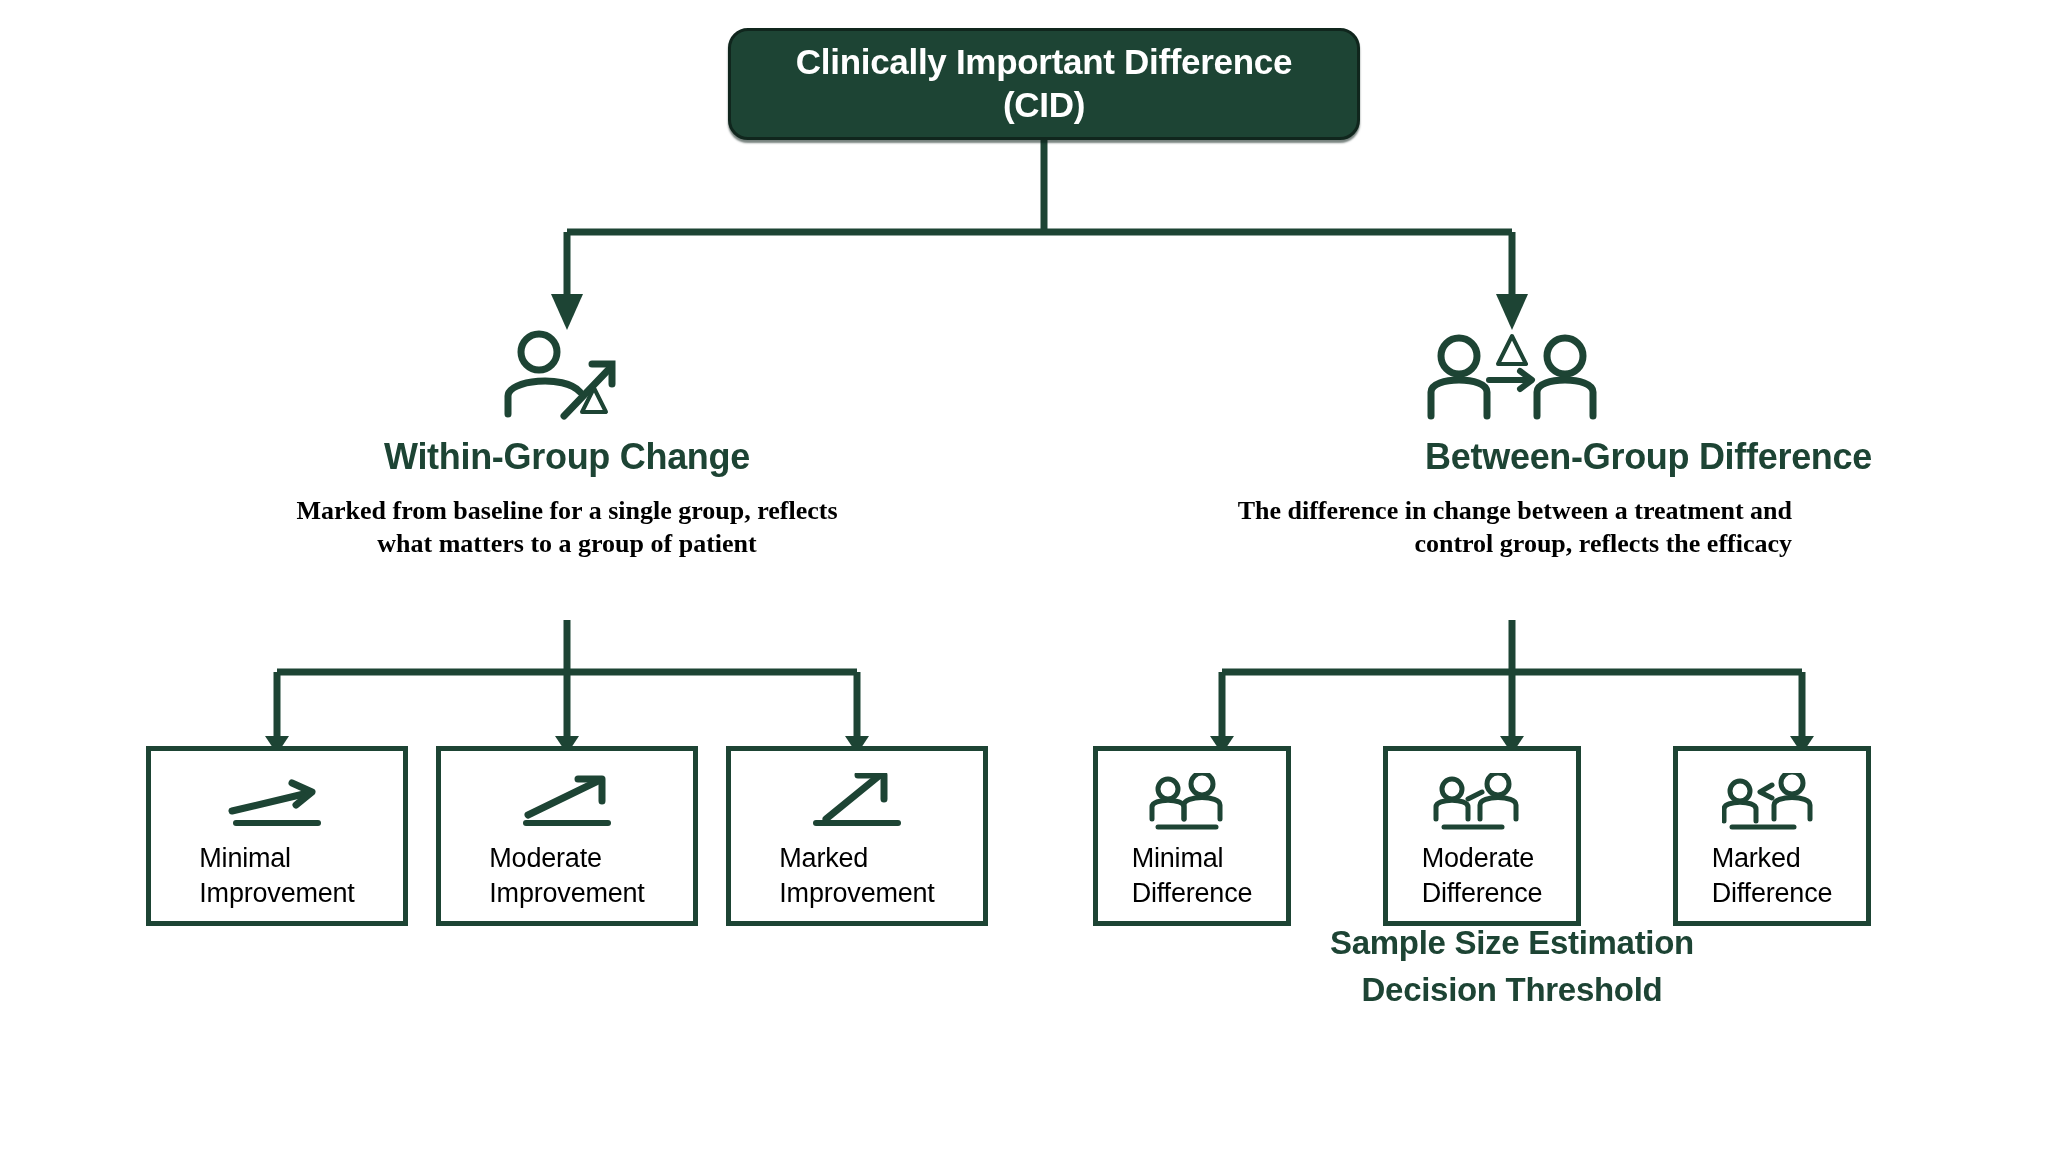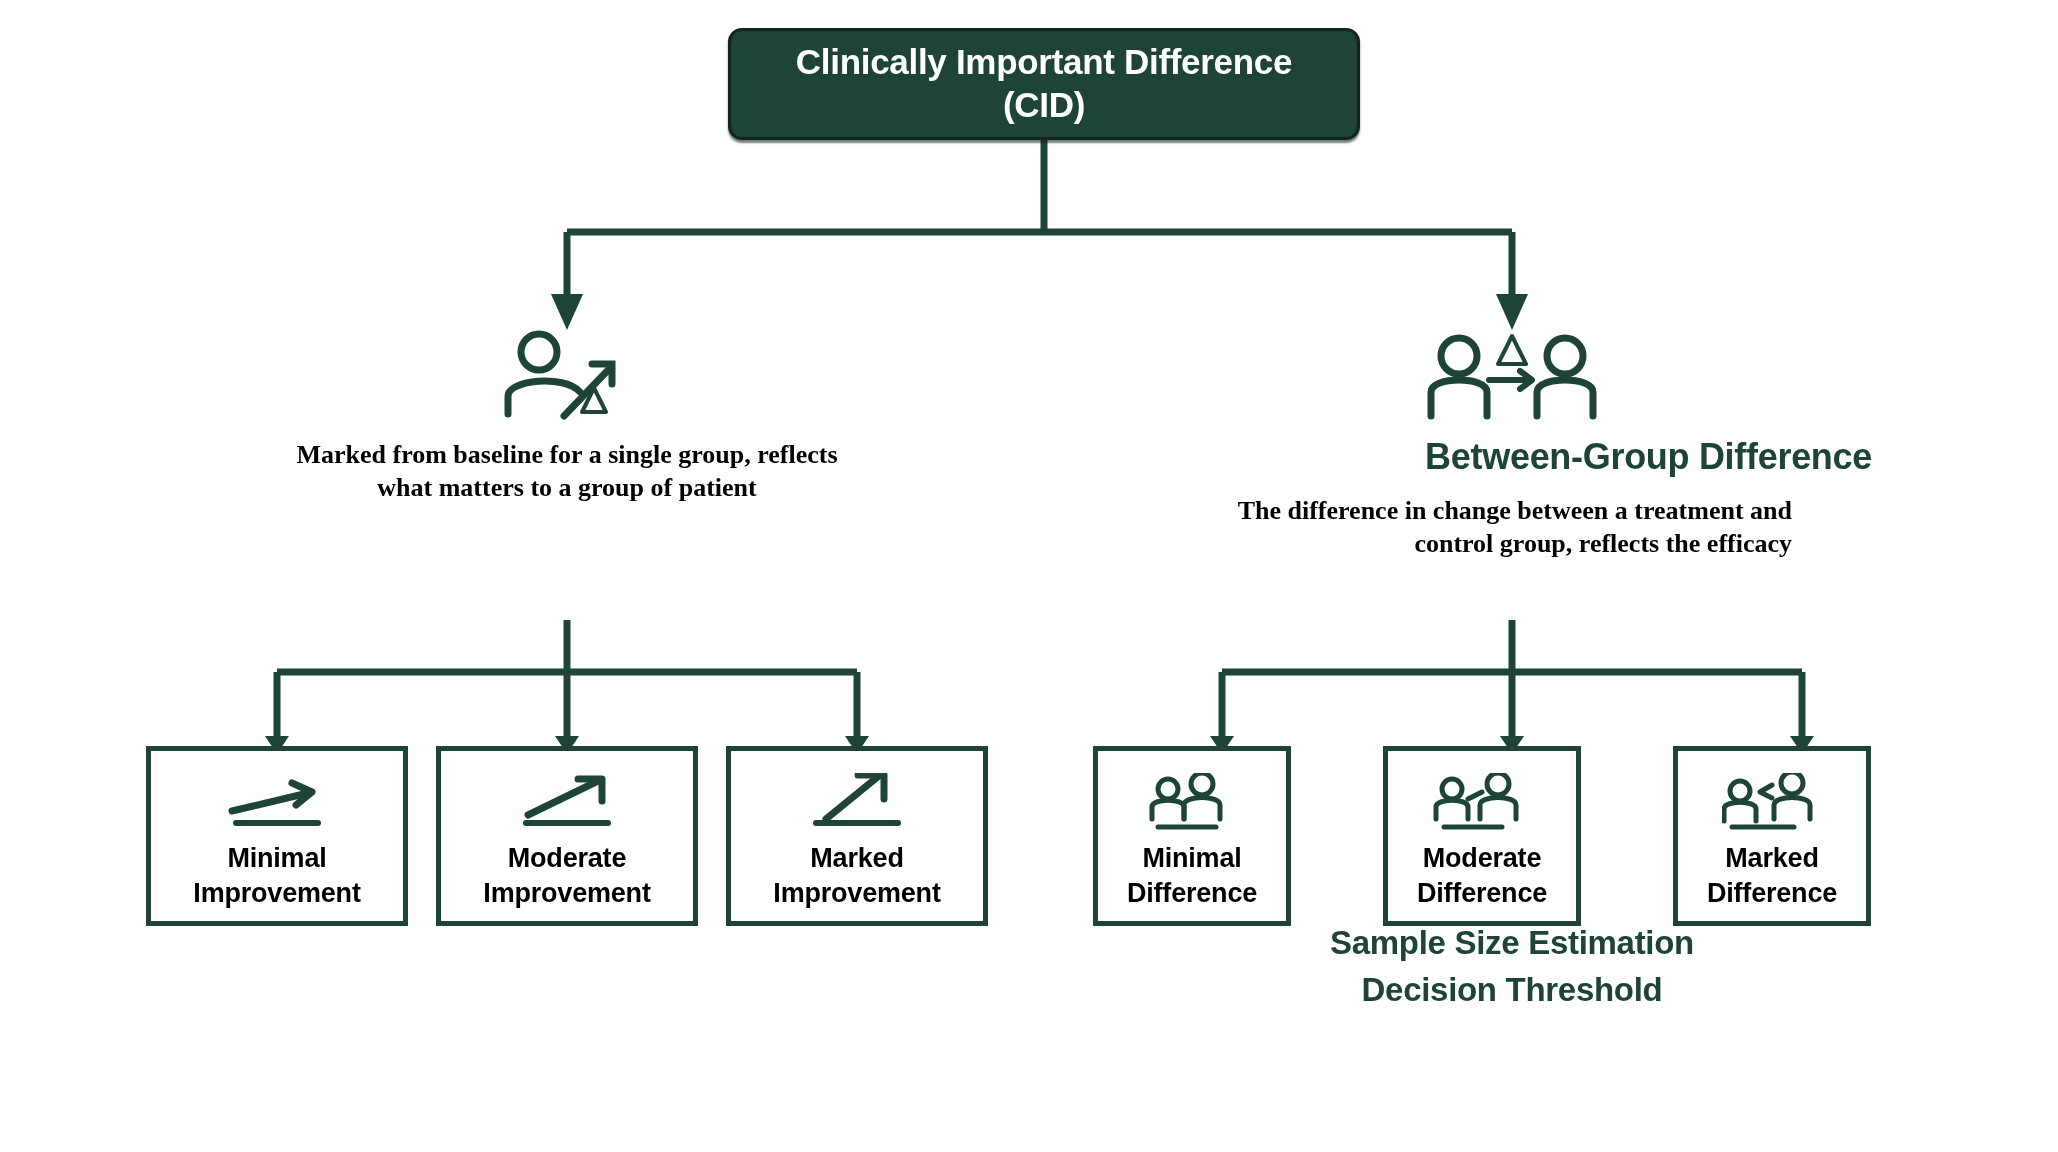--- a/index.html
+++ b/index.html
@@ -12,21 +12,21 @@
   }
   .stage{position:absolute;left:0;top:0;width:2058px;height:1152px;}
   svg.connectors{position:absolute;left:0;top:0;width:2058px;height:1152px;pointer-events:none;}
 
   
   .root-box{
     position:absolute;
     left:728px;top:28px;width:632px;height:112px;
     background:#1d4434;
     border:3px solid #10261d;
-    border-radius:14px;
+    border-radius:20px;
     box-sizing:border-box;
     display:flex;align-items:center;justify-content:center;
     box-shadow:0 3px 2px rgba(10,30,22,0.55);
   }
   .root-title{
     color:#ffffff;
     font-size:35px;
     font-weight:bold;
     line-height:1.22;
     text-align:center;
@@ -62,24 +62,24 @@
     background:#ffffff;
     box-sizing:border-box;
     display:flex;flex-direction:column;align-items:center;justify-content:flex-start;
     padding-top:22px;
   }
   .leaf.wide{width:262px;}
   .leaf-icon{height:62px;display:flex;align-items:center;justify-content:center;}
   .leaf-label{
     margin-top:6px;
     font-size:27px;
-    font-weight:bold;
+    font-weight:normal;
     color:#000000;
     line-height:1.3;
-    text-align:center;
+    text-align:left;
     white-space:pre-line;
     letter-spacing:-0.2px;
   }
 
   
   .footer-caption{
     position:absolute;
     width:720px;
     text-align:center;
     color:#1d4434;
@@ -146,20 +146,21 @@
           <circle cx="37" cy="22" r="18"></circle>
           <path d="M6,84 L6,66 C6,50 62,44 78,62" stroke-linejoin="round"></path>
           <path d="M62,86 L108,38"></path>
           <path d="M90,34 L110,34 L110,54"></path>
         </g>
         <g fill="none" stroke="#1d4434" stroke-width="4" stroke-linejoin="round">
           <polygon points="92,58 104,82 80,82"></polygon>
         </g>
       </svg>
     </div>
+    <div class="branch-heading">Within-Group Change</div>
     <div class="branch-desc">Marked from baseline for a single group, reflects what matters to a group of patient</div>
   </div>
 
   <div class="branch" style="left:1152px;top:330px;text-align:right;">
     <div class="branch-icon">
       <svg width="170" height="92" viewBox="0 0 170 92">
         <g fill="none" stroke="#1d4434" stroke-width="7" stroke-linecap="round" stroke-linejoin="round">
           <circle cx="32" cy="26" r="18"></circle>
           <path d="M4,86 L4,62 C4,46 60,46 60,62 L60,86"></path>
           <circle cx="138" cy="26" r="18"></circle>

